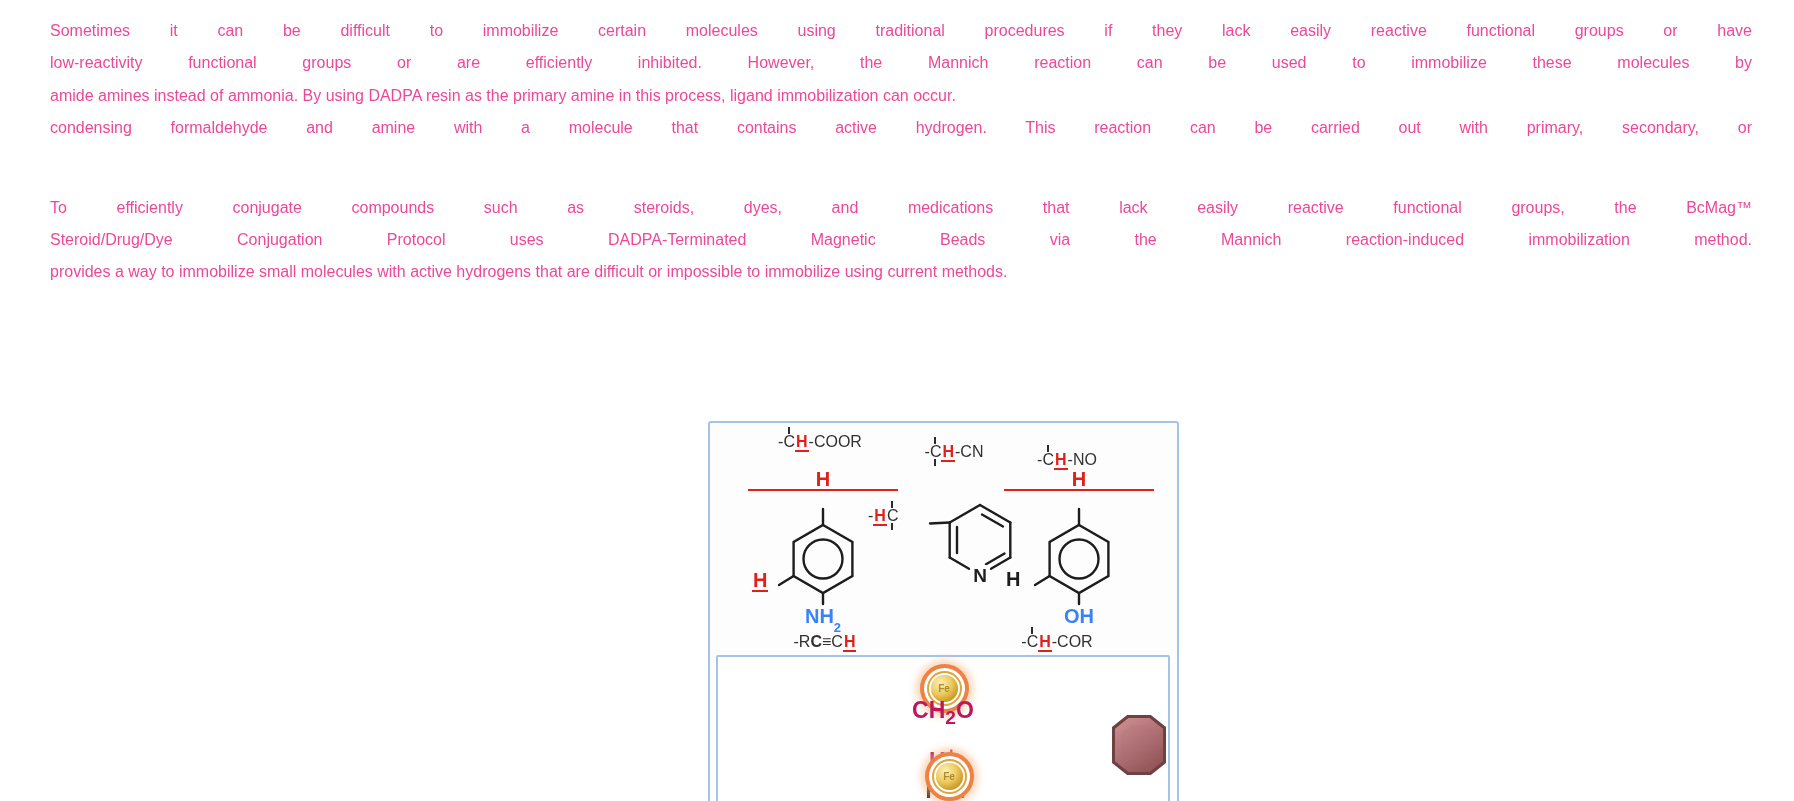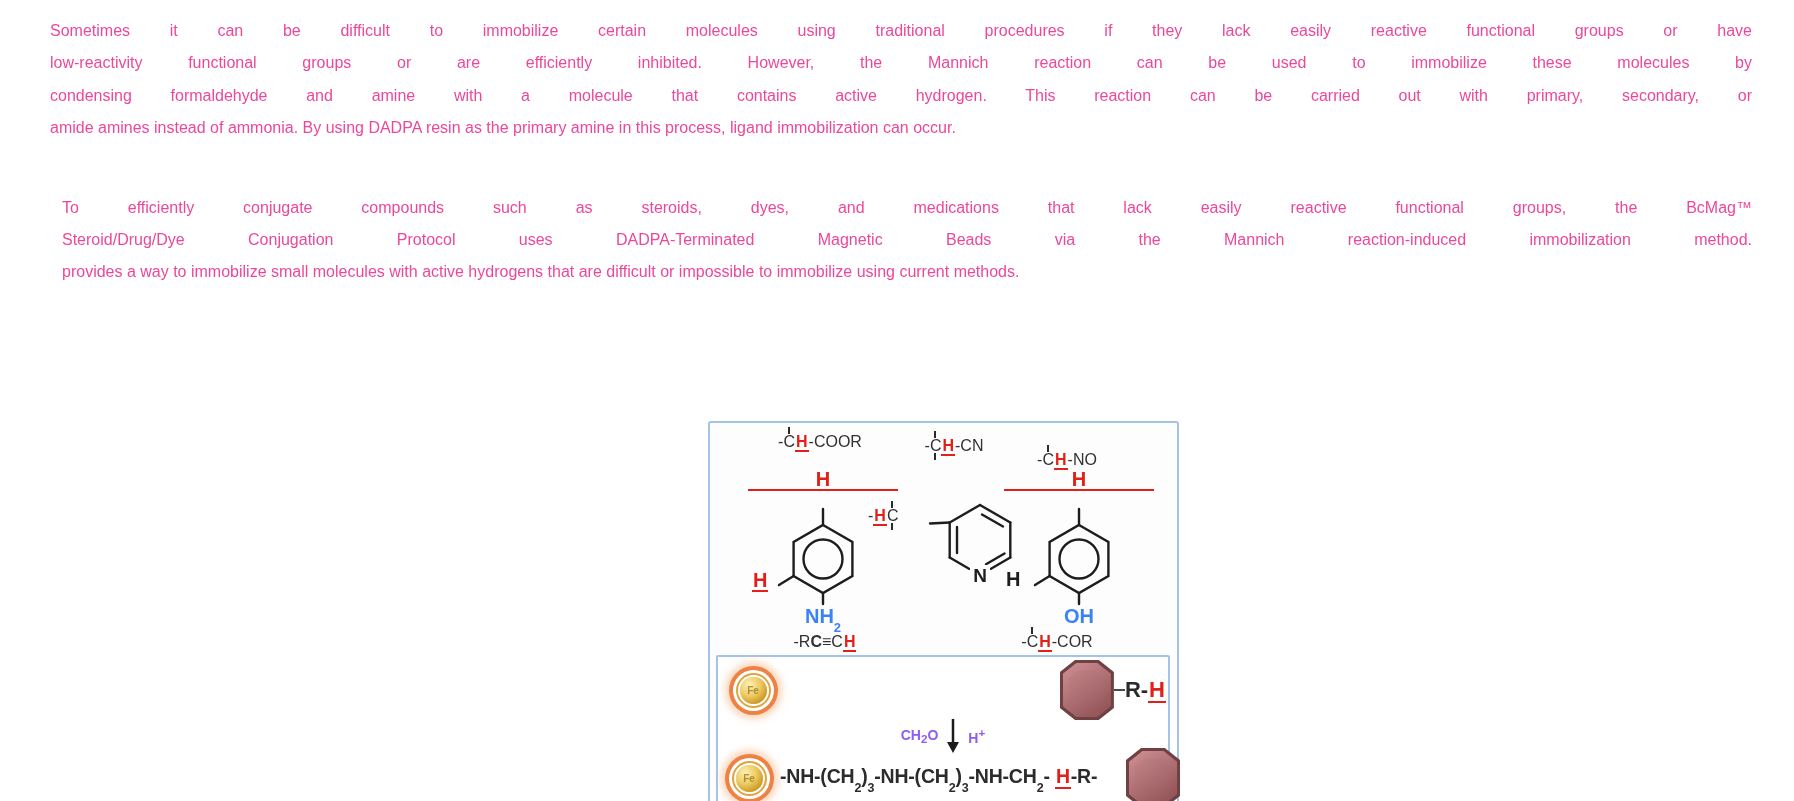--- a/index.html
+++ b/index.html
@@ -3,21 +3,21 @@
 <meta charset="utf-8">
 <style>
   html,body{margin:0;padding:0;}
   body{
     width:1794px;height:801px;background:#ffffff;overflow:hidden;position:relative;
     font-family:"Liberation Sans","DejaVu Sans",sans-serif;
   }
   
   .text-col{position:absolute;left:50px;top:15px;width:1702px;}
   .para{margin:0 0 0 0;}
-  .para + .para{margin-top:15px;margin-left:12px;}
+  .para + .para{margin-top:15px;}
   .line{
     font-size:16px;line-height:32.4px;color:#ec4899;
     text-align:justify;text-align-last:justify;white-space:normal;
   }
   .line.last{text-align-last:left;}
   
   .figbox{
     position:absolute;left:668px;top:405px;width:471px;height:386px;
     box-sizing:border-box;border:2px solid #a5c3e6;border-radius:3px;background:#fdfdfd;
   }
@@ -53,30 +53,30 @@
   .group-label sub.tok{font-size:13px;position:relative;bottom:-4px;}
   .n-label{
     position:absolute;font-size:19px;font-weight:700;color:#1d1d1d;background:#fdfdfd;
     width:20px;text-align:center;
   }
   
   .innerbox{
     position:absolute;left:6px;top:232px;width:454px;height:148px;
     border:2px solid #a5c3e6;border-radius:2px;background:#ffffff;
   }
-  .rxrow{position:absolute;display:flex;align-items:center;}
+  .rxrow{position:absolute;display:flex;align-items:center;flex-direction:column;}
   .rowA{left:8px;right:2px;top:4px;height:58px;}
   .rowB{left:4px;right:-12px;top:92px;height:58px;}
   .rowMid{left:0;right:0;top:62px;height:34px;justify-content:center;gap:7px;}
   .chain{
     font-size:19.5px;font-weight:700;color:#2b2b2b;white-space:nowrap;position:static;
     text-align:left;letter-spacing:-0.2px;
   }
   .chain sub.tok{font-size:12.5px;bottom:-4px;}
-  .midtext{font-size:14px;font-weight:700;color:#8b5cf6;position:static;}
+  .midtext{font-size:23px;font-weight:700;color:#be185d;position:static;}
   .conj{font-size:22px;font-weight:700;color:#2b2b2b;position:static;letter-spacing:0;}
   
   .bead{
     width:54px;height:54px;border-radius:50%;display:flex;align-items:center;justify-content:center;
     flex:0 0 auto;margin-right:4px;
   }
   .bead-core{
     width:27px;height:27px;border-radius:50%;
     background:radial-gradient(circle at 35% 30%,#fdf0b8 0%,#eecb62 42%,#cf9e2a 72%,#a87a16 100%);
     box-shadow:0 0 0 2px #ffffff,0 0 0 4px #dfa43c,0 0 0 7px #ffffff,
@@ -105,34 +105,34 @@
 </style>
 </head>
 <body>
 
 <main>
 
   <section class="text-col">
     <div class="para">
         <div class="line">Sometimes it can be difficult to immobilize certain molecules using traditional procedures if they lack easily reactive functional groups or have</div>
         <div class="line">low-reactivity functional groups or are efficiently inhibited. However, the Mannich reaction can be used to immobilize these molecules by</div>
+        <div class="line last">amide amines instead of ammonia. By using DADPA resin as the primary amine in this process, ligand immobilization can occur.</div>
         <div class="line">condensing formaldehyde and amine with a molecule that contains active hydrogen. This reaction can be carried out with primary, secondary, or</div>
-        <div class="line last">amide amines instead of ammonia. By using DADPA resin as the primary amine in this process, ligand immobilization can occur.</div>
       </div>
     <div class="para" style="margin-top:47px;">
         <div class="line">To efficiently conjugate compounds such as steroids, dyes, and medications that lack easily reactive functional groups, the BcMag™</div>
         <div class="line">Steroid/Drug/Dye Conjugation Protocol uses DADPA-Terminated Magnetic Beads via the Mannich reaction-induced immobilization method.</div>
         <div class="line last">provides a way to immobilize small molecules with active hydrogens that are difficult or impossible to immobilize using current methods.</div>
       </div>
   </section>
 
   <figure class="figbox">
 
     <span class="formula" style="left:30px;top:10px;width:160px;"><span class="tok bu">-C</span><span class="tok rh">H</span><span class="tok">-COOR</span></span>
-    <span class="formula" style="left:186px;top:14px;width:116px;"><span class="tok bu bd">-C</span><span class="tok rh">H</span><span class="tok">-CN</span></span>
+    <span class="formula" style="left:186px;top:20px;width:116px;"><span class="tok bu bd">-C</span><span class="tok rh">H</span><span class="tok">-CN</span></span>
     <span class="formula" style="left:298px;top:28px;width:118px;"><span class="tok bu">-C</span><span class="tok rh">H</span><span class="tok">-NO</span></span>
 
     <div class="struct" style="left:38px;top:46px;width:150px;height:170px;">
       <span class="h-label red center-label" style="top:0;">H</span>
       <svg class="ring-svg" style="left:15px;top:20px;" width="120" height="126" viewBox="0 0 120 126">
         <line x1="60" y1="36" x2="60" y2="20"></line>
         <polygon points="60,36 89.4,53 89.4,87 60,104 30.6,87 30.6,53"></polygon>
         <circle cx="60" cy="70" r="19.5"></circle>
         <line x1="30.6" y1="87" x2="16" y2="96"></line>
         <line x1="60" y1="104" x2="60" y2="115"></line>

